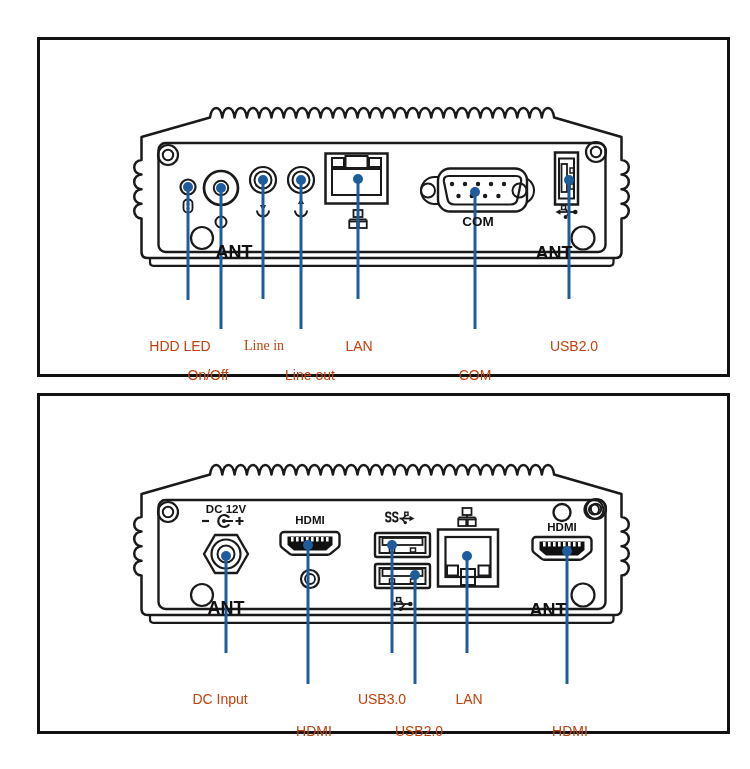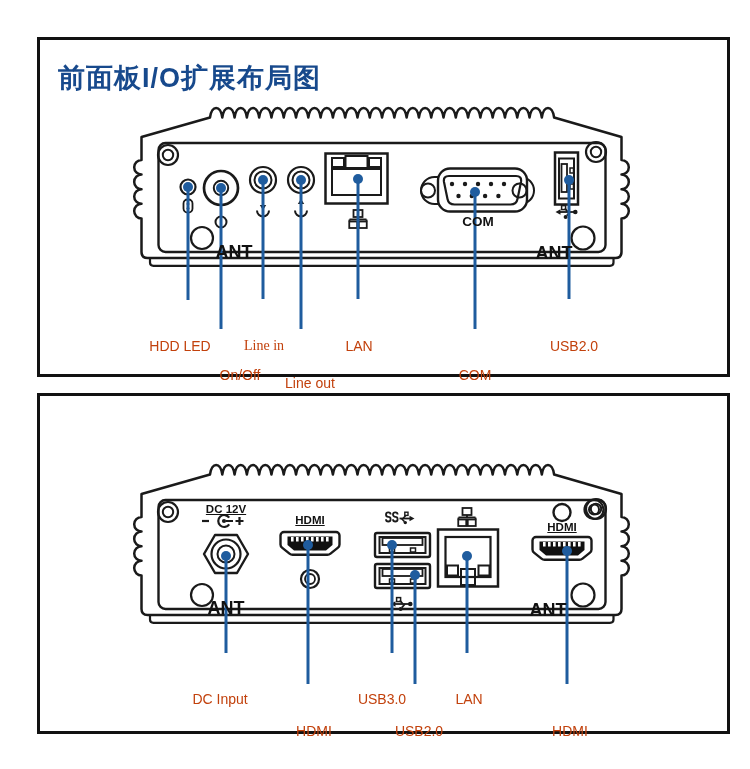--- a/index.html
+++ b/index.html
@@ -8,21 +8,21 @@
   .section-box{position:absolute;box-sizing:border-box;border:3px solid #121212;background:#fff;}
   #box-front{left:37px;top:37px;width:693px;height:340px;}
   #box-rear{left:37px;top:393px;width:693px;height:341px;}
   .panel-title{position:absolute;font-weight:bold;font-size:27px;letter-spacing:1px;color:#17498c;white-space:nowrap;}
   #title-front{left:58px;top:60px;}
   #title-rear{left:58px;top:416px;}
   .callout-label{position:absolute;transform:translateX(-50%);font-size:14px;color:#c2410c;white-space:nowrap;margin-top:36px;}
   .marking{position:absolute;transform:translateX(-50%);font-weight:bold;color:#111;white-space:nowrap;}
   .mk13{font-size:13.5px;}
   .mk12{font-size:18px;}
-  .mk11{font-size:11.5px;text-decoration:underline;}
+  .mk11{font-size:11.5px;}
   svg{position:absolute;left:0;top:0;}
   .ln{stroke:#1a1a1a;fill:none;}
   .lnf{stroke:#1a1a1a;fill:#ffffff;}
 </style>
 </head>
 <body>
 
 <div class="stage">
 
   <div id="box-front" class="section-box"></div>
@@ -251,32 +251,31 @@
         <circle cx="226" cy="556" r="5"></circle>
         <circle cx="308" cy="545" r="5"></circle>
         <circle cx="392" cy="545" r="5"></circle>
         <circle cx="415" cy="575" r="5"></circle>
         <circle cx="467" cy="556" r="5"></circle>
         <circle cx="567" cy="551" r="5"></circle>
       </g>
     </g>
   </svg>
 
-  <div id="title-front" class="panel-title">前面板I/O扩展布局图</div>
 
   <div class="marking mk12" style="left:234px;top:242px;">ANT</div>
   <div class="marking mk12" style="left:554px;top:243px;">ANT</div>
   <div class="marking mk13" style="left:478px;top:214px;">COM</div>
 
   <div class="callout-label" style="left:180px;top:302px;">HDD LED</div>
   <div class="callout-label" style="left:264px;top:302px;font-family:Liberation Serif, serif;">Line in</div>
   <div class="callout-label" style="left:359px;top:302px;">LAN</div>
   <div class="callout-label" style="left:574px;top:302px;">USB2.0</div>
-  <div class="callout-label" style="left:240px;top:331px;">On/Off</div>
-  <div class="callout-label" style="left:310px;top:339px;">Line out</div>
+  <div class="callout-label" style="left:208px;top:331px;">On/Off</div>
+  <div class="callout-label" style="left:310px;top:331px;">Line out</div>
   <div class="callout-label" style="left:475px;top:331px;">COM</div>
 
   <div class="marking mk11" style="left:226px;top:503px;">DC 12V</div>
   <div class="marking mk11" style="left:310px;top:514px;">HDMI</div>
   <div class="marking mk11" style="left:562px;top:521px;">HDMI</div>
   <div class="marking mk12" style="left:226px;top:598px;">ANT</div>
   <div class="marking mk12" style="left:548px;top:600px;">ANT</div>
 
   <div class="callout-label" style="left:220px;top:655px;">DC Input</div>
   <div class="callout-label" style="left:382px;top:655px;text-align:center;">USB3.0</div>

